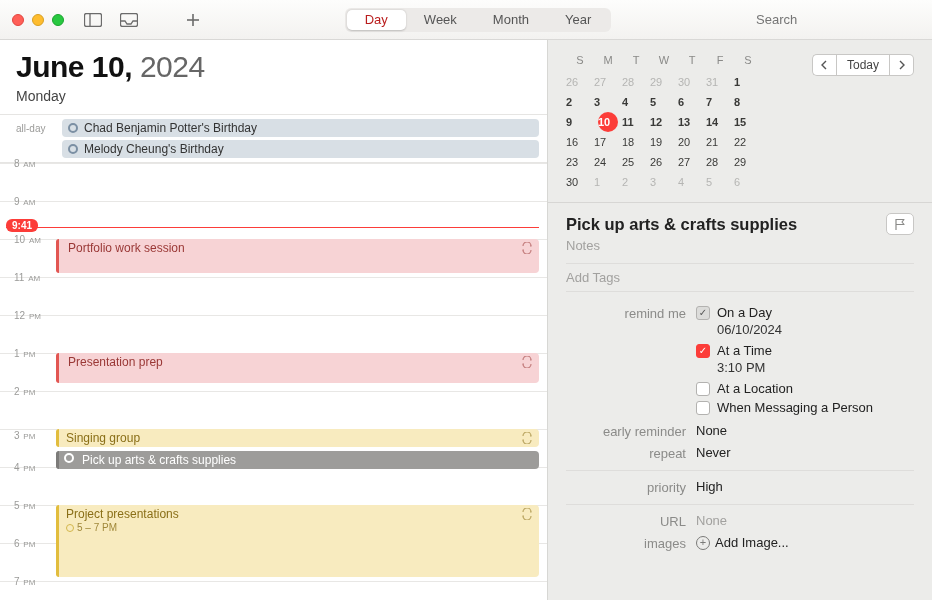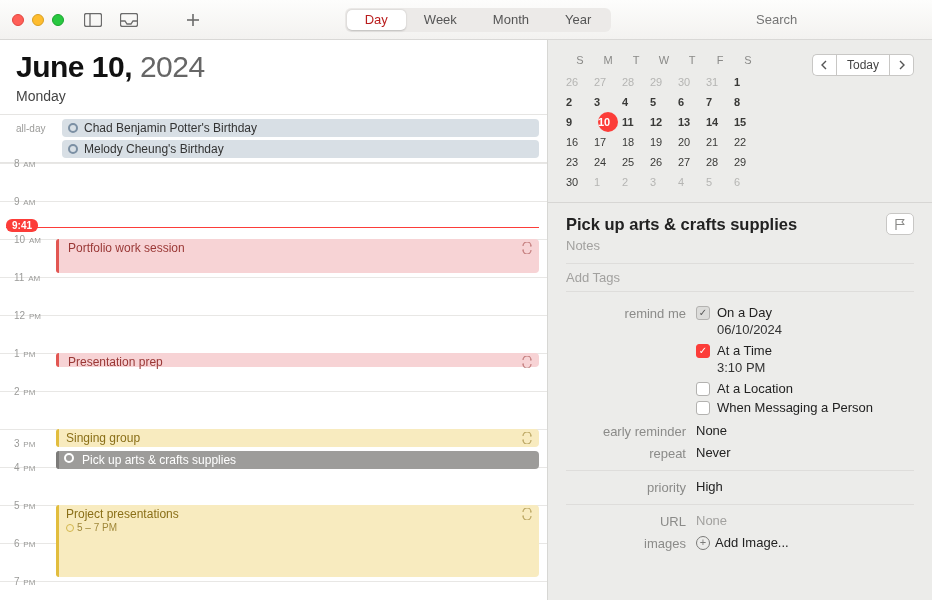--- a/index.html
+++ b/index.html
@@ -162,21 +162,21 @@
         <div class="hourlabel" style="top: 76px;"><span>10</span> <span class="ampm">AM</span></div>
         <div class="hourrow" style="top: 114px;"></div>
         <div class="hourlabel" style="top: 114px;"><span>11</span> <span class="ampm">AM</span></div>
         <div class="hourrow" style="top: 152px;"></div>
         <div class="hourlabel" style="top: 152px;"><span>12</span> <span class="ampm">PM</span></div>
         <div class="hourrow" style="top: 190px;"></div>
         <div class="hourlabel" style="top: 190px;"><span>1</span> <span class="ampm">PM</span></div>
         <div class="hourrow" style="top: 228px;"></div>
         <div class="hourlabel" style="top: 228px;"><span>2</span> <span class="ampm">PM</span></div>
         <div class="hourrow" style="top: 266px;"></div>
-        <div class="hourlabel" style="top: 280px;"><span>3</span> <span class="ampm">PM</span></div>
+        <div class="hourlabel" style="top: 272px;"><span>3</span> <span class="ampm">PM</span></div>
         <div class="hourrow" style="top: 304px;"></div>
         <div class="hourlabel" style="top: 304px;"><span>4</span> <span class="ampm">PM</span></div>
         <div class="hourrow" style="top: 342px;"></div>
         <div class="hourlabel" style="top: 342px;"><span>5</span> <span class="ampm">PM</span></div>
         <div class="hourrow" style="top: 380px;"></div>
         <div class="hourlabel" style="top: 380px;"><span>6</span> <span class="ampm">PM</span></div>
         <div class="hourrow" style="top: 418px;"></div>
         <div class="hourlabel" style="top: 418px;"><span>7</span> <span class="ampm">PM</span></div>
         <div class="nowline" style="top: 63.9667px;"></div>
         <div class="nowbadge" style="top: 63.9667px; border-radius: 6px;">9:41</div>
@@ -186,21 +186,21 @@
             <div style="display:flex;align-items:center">
               <span class="title">Portfolio work session</span>
               <span class="repeat">
                 <svg width="12" height="12" viewBox="0 0 12 12">
                   <path d="M2 4 A4 4 0 0 1 10 4 M10 3 V4 H9 M10 8 A4 4 0 0 1 2 8 M2 9 V8 H3" fill="none" stroke="currentColor" stroke-width="1.2"></path>
                 </svg>
               </span>
             </div>
           </div>
         </div>
-        <div class="event ev-red" style="top: 190px; height: 14px; text-align: right;">
+        <div class="event ev-red" style="top: 190px; height: 30px; text-align: right;">
           <div class="bar"></div>
           <div style="display:flex;flex-direction:column;flex:1">
             <div style="display:flex;align-items:center">
               <span class="title">Presentation prep</span>
               <span class="repeat">
                 <svg width="12" height="12" viewBox="0 0 12 12">
                   <path d="M2 4 A4 4 0 0 1 10 4 M10 3 V4 H9 M10 8 A4 4 0 0 1 2 8 M2 9 V8 H3" fill="none" stroke="currentColor" stroke-width="1.2"></path>
                 </svg>
               </span>
             </div>

